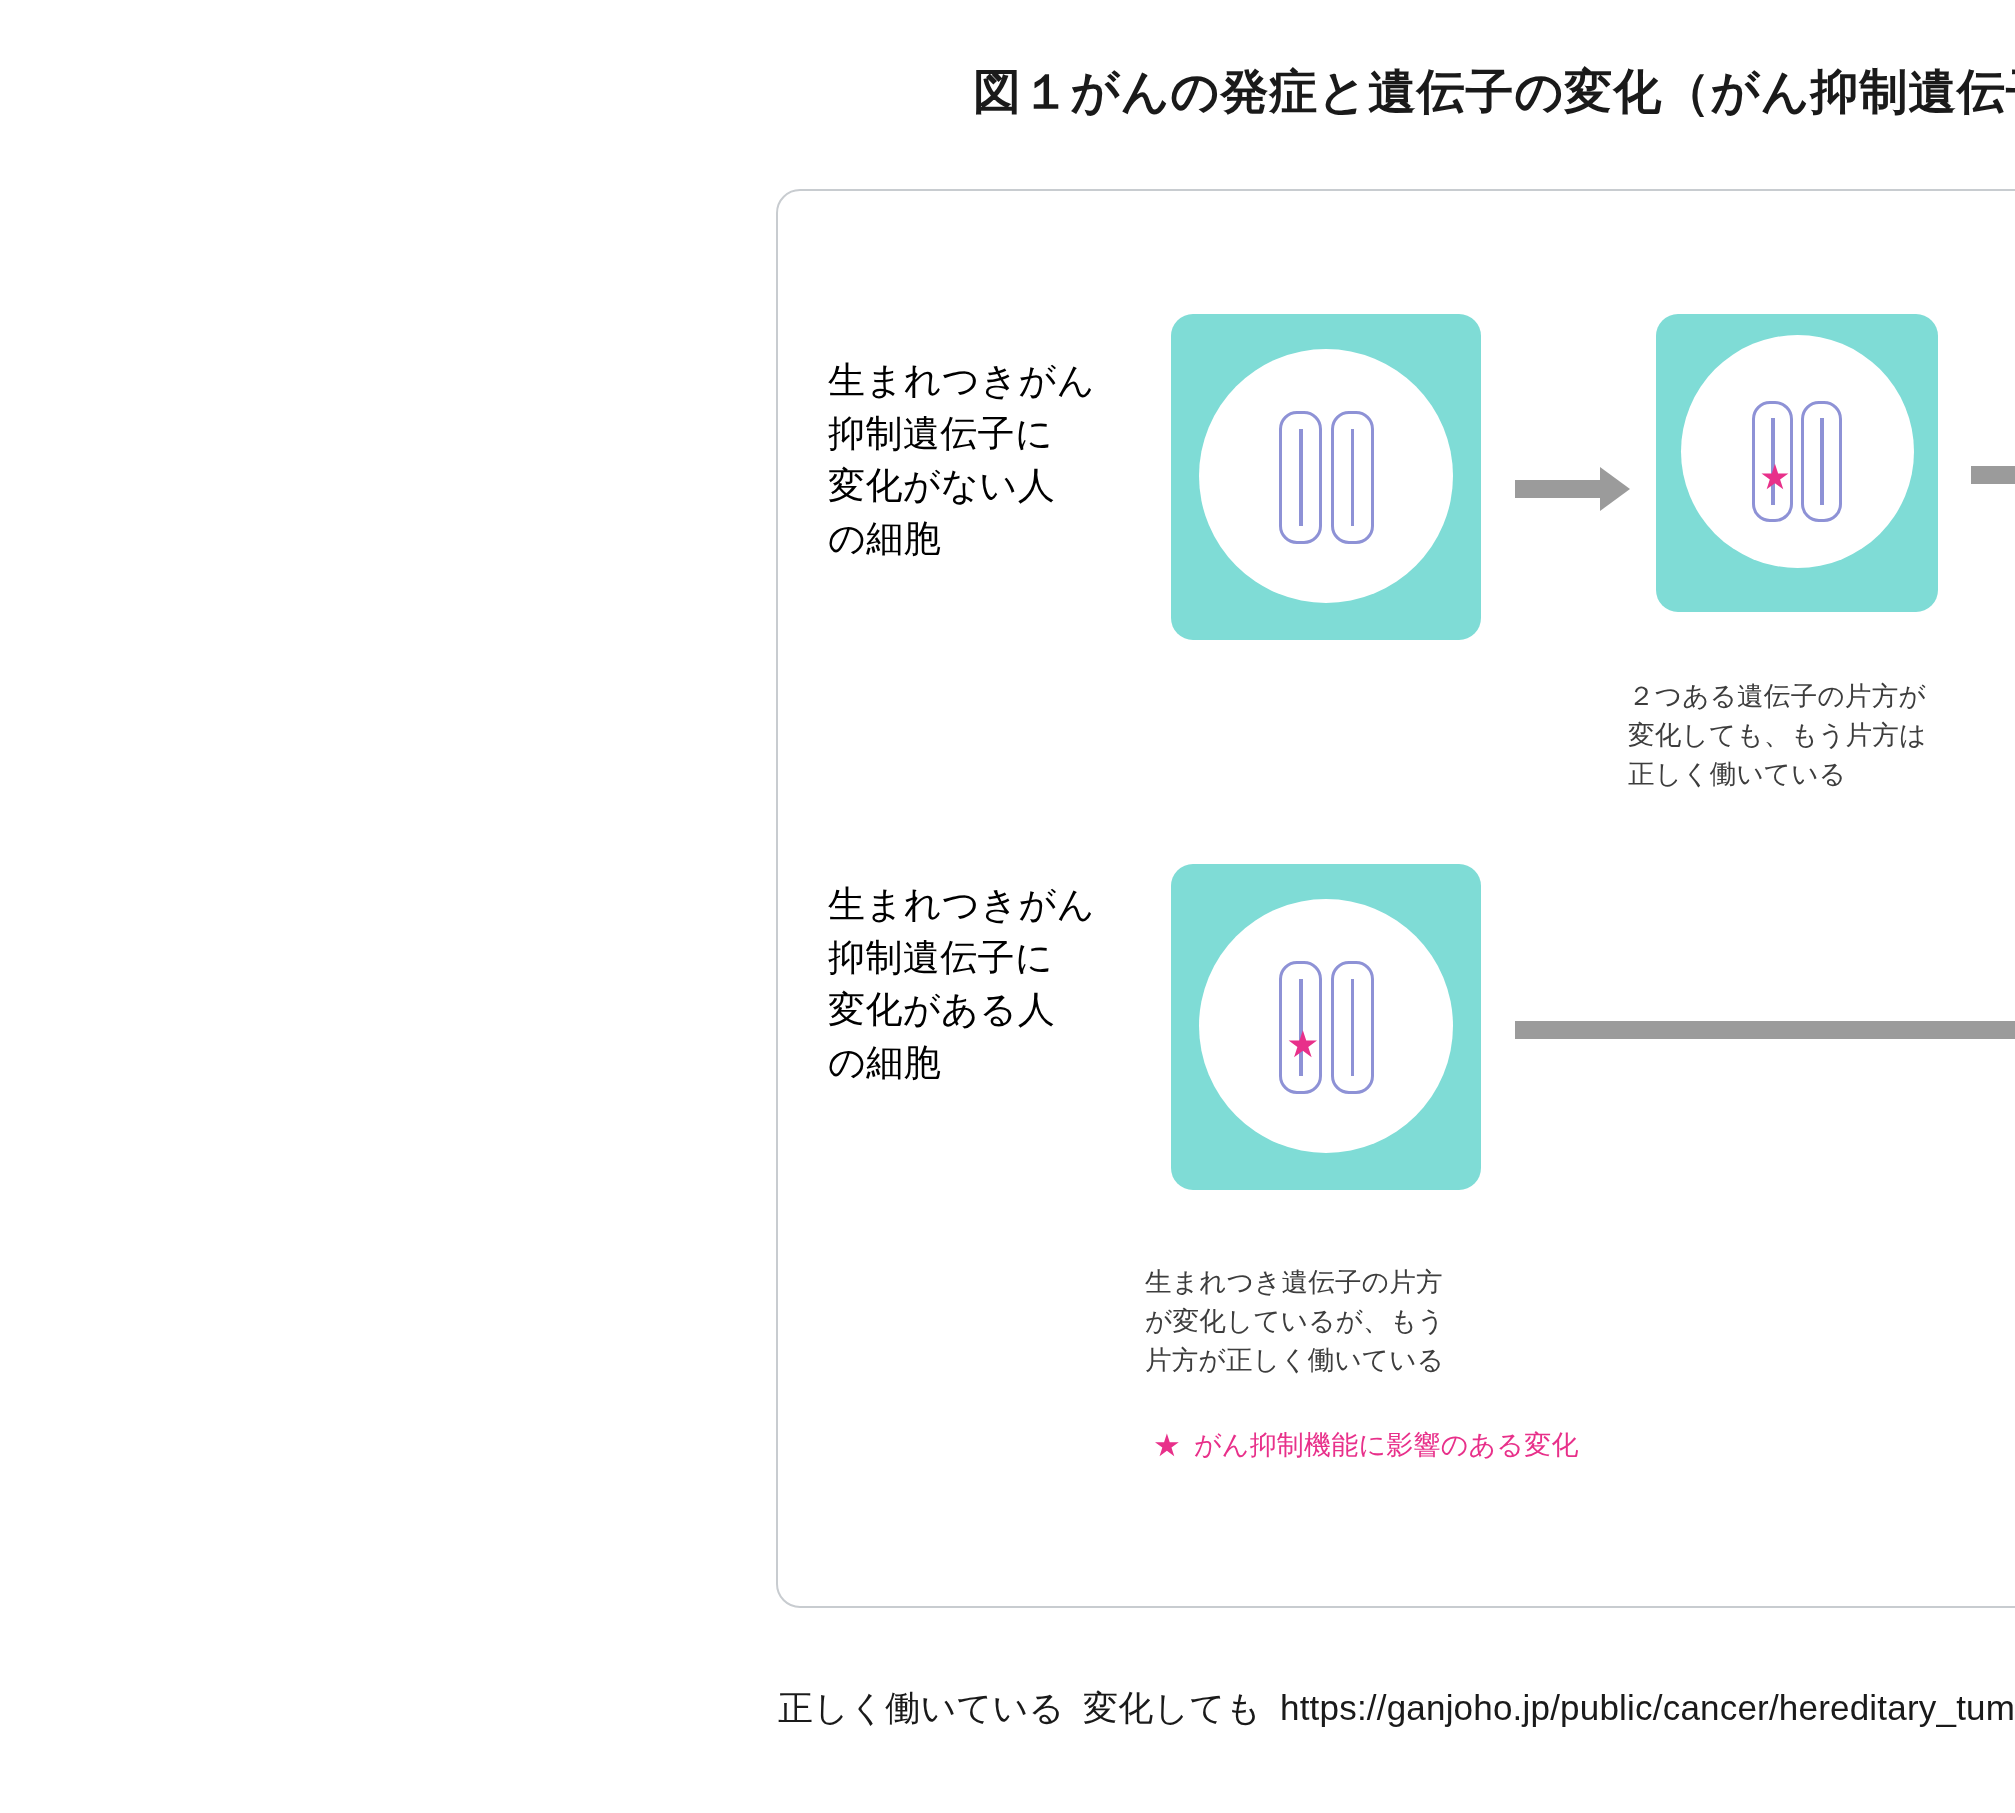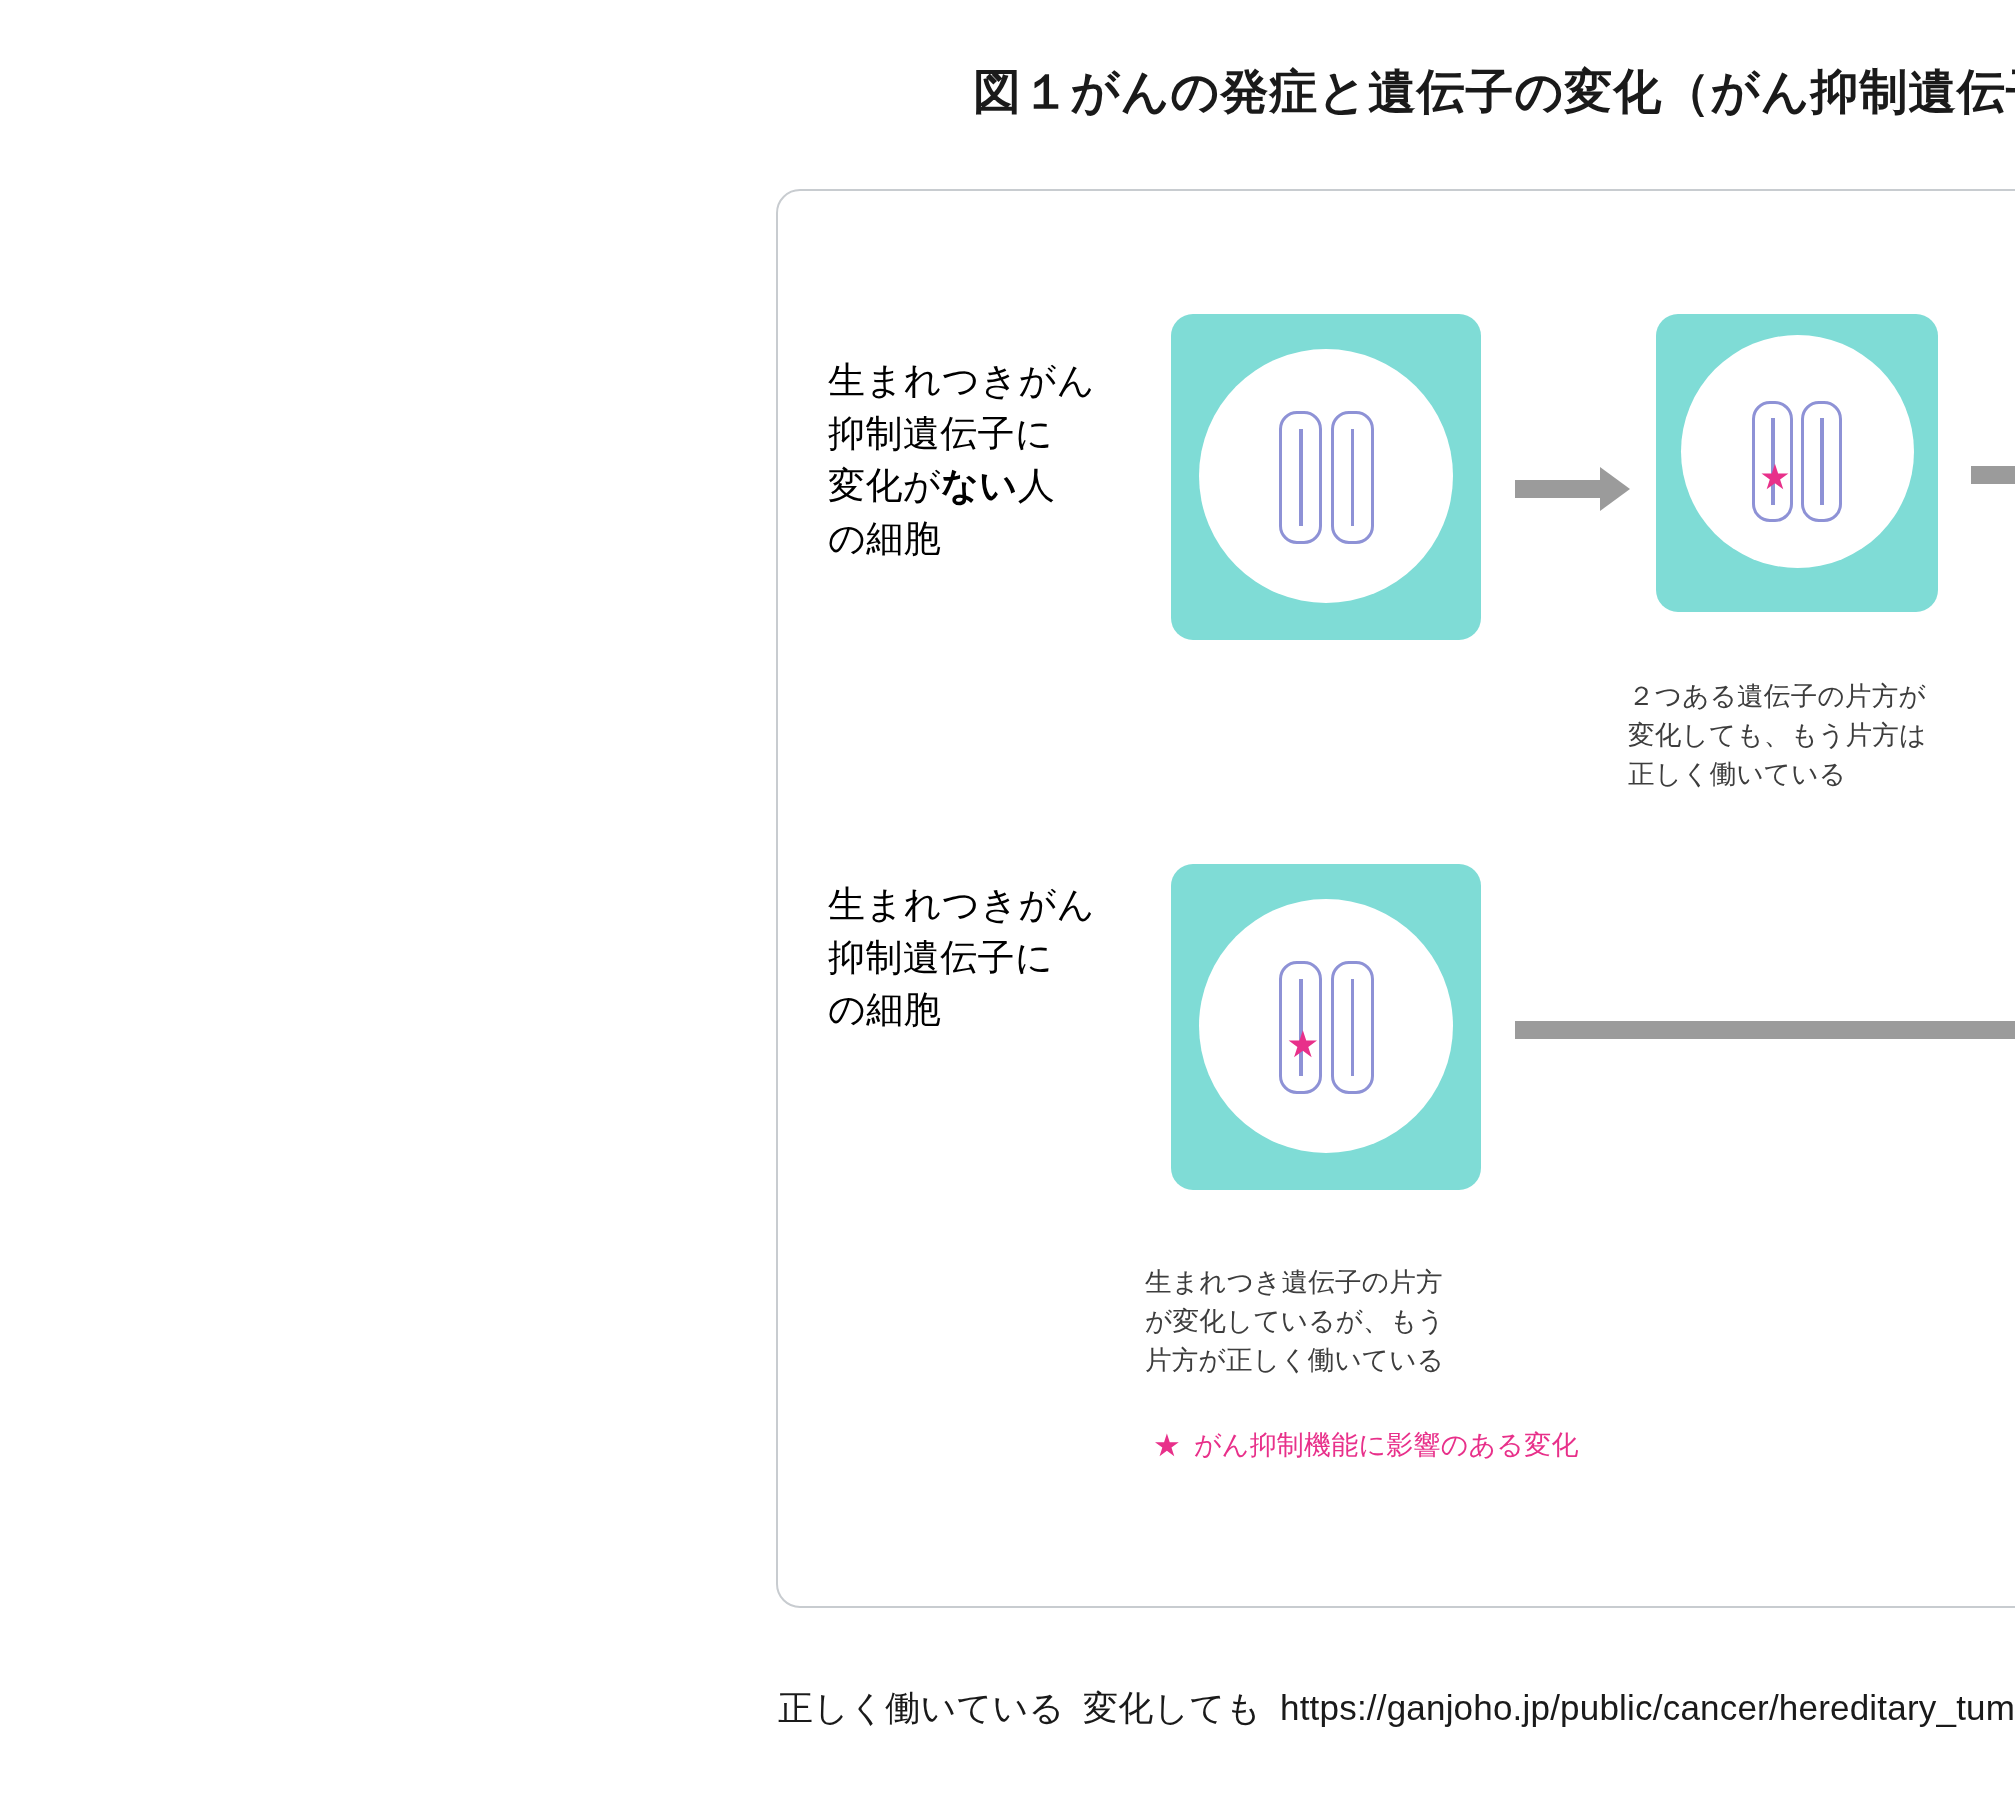--- a/index.html
+++ b/index.html
@@ -50,21 +50,21 @@
   }
 
   
   .row-label {
     position: absolute;
     font-size: 37px;
     line-height: 1.42;
     color: #000000;
     letter-spacing: 0.4px;
   }
-  .row-label b { font-weight: bold; }
+  .row-label b { font-weight: normal; }
 
   .row-label.row1 { left: 828px; top: 355px; width: 363px; }
   .row-label.row2 { left: 828px; top: 879px; width: 363px; }
 
   
   .cell {
     position: absolute;
     border-radius: 22px;
     background: #7fdcd6;
     box-sizing: border-box;
@@ -215,20 +215,21 @@
 
   </div>
 
   <div class="caption" style="left:1628px; top:677px; width:415px; white-space:pre-line;">２つある遺伝子の片方が
 変化しても、もう片方は
 正しく働いている</div>
 
   <div class="row-label row2">
     <div>生まれつきがん</div>
     <div>抑制遺伝子に</div>
+    <div><span>変化が</span><b>ある</b><span>人</span></div>
     <div>の細胞</div>
   </div>
 
   <div class="cell" style="left:1171px; top:864px; width:310px; height:326px;">
     <div class="nucleus" style="left:28px; top:35px; width:254px; height:254px;"></div>
     <div class="chrom-pair" style="left:108px; top:97px; width:95px; height:133px; gap:8.9px;">
       <div class="chrom" style="width:43px;height:133px;">
         <div class="bar"></div>
         <div class="star" style="left:-4.8px; top:62px; width:51px; font-size:37px;">★</div>
       </div>

